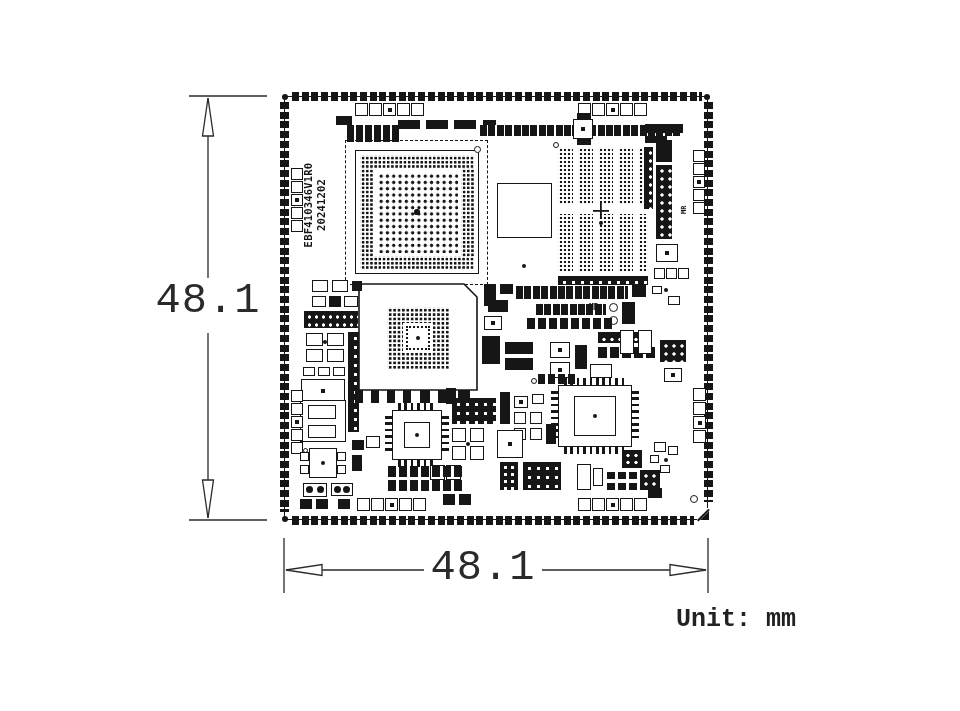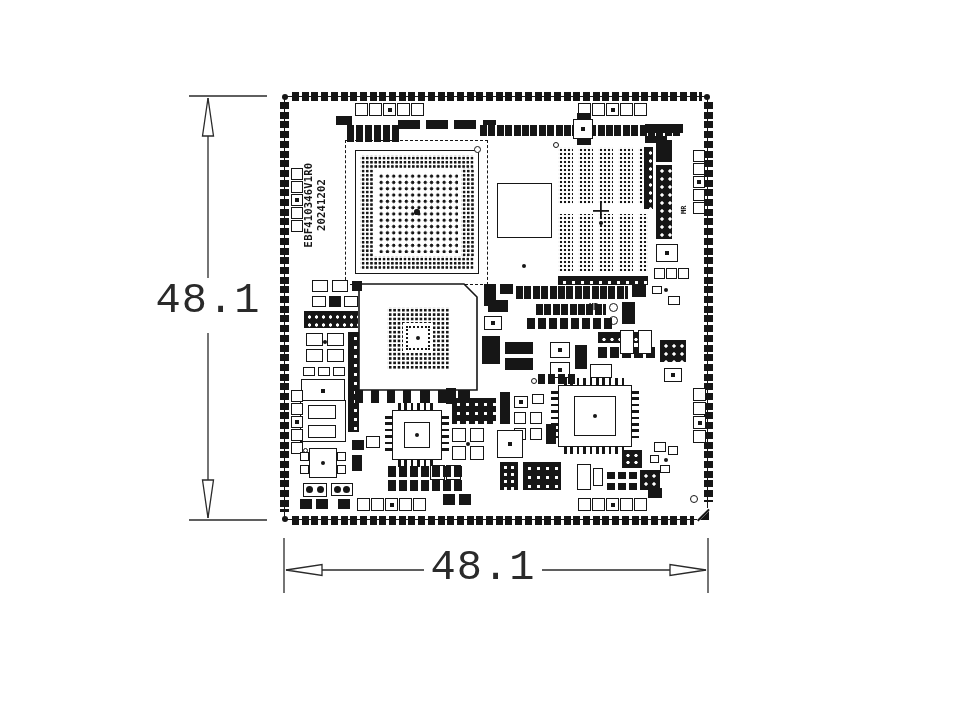--- a/index.html
+++ b/index.html
@@ -320,19 +320,20 @@
       <path d="M542 570 H706"></path>
       <polygon points="208,98 202.5,136 213.5,136" fill="#ffffff"></polygon>
       <polygon points="208,518 202.5,480 213.5,480" fill="#ffffff"></polygon>
       <polygon points="286,570 322,564.5 322,575.5" fill="#ffffff"></polygon>
       <polygon points="706,570 670,564.5 670,575.5" fill="#ffffff"></polygon>
     </g>
   </svg>
 
   <div class="dim-text dim-v">48.1</div>
   <div class="dim-text dim-h">48.1</div>
+  <div class="unit-label">Unit: mm</div>
 
   <div class="board-label">
     <div>EBF410346V1R0</div>
     <div>20241202</div>
   </div>
 
 </div>
 
 </body></html>

